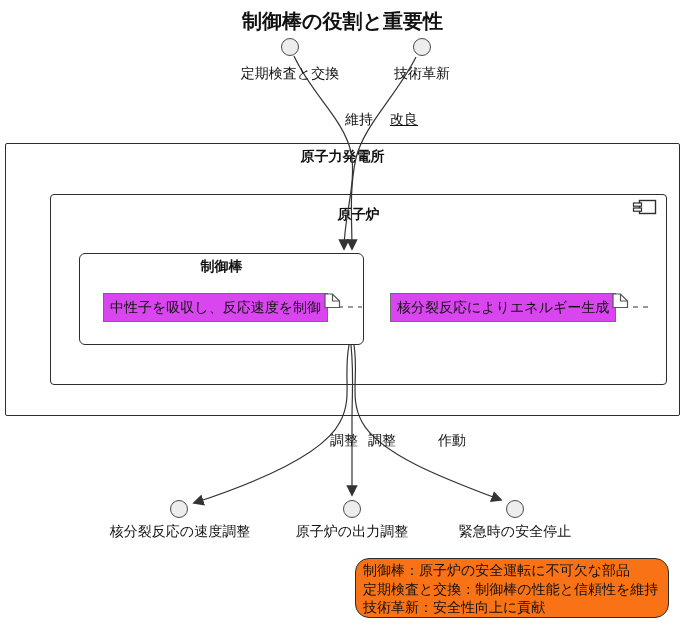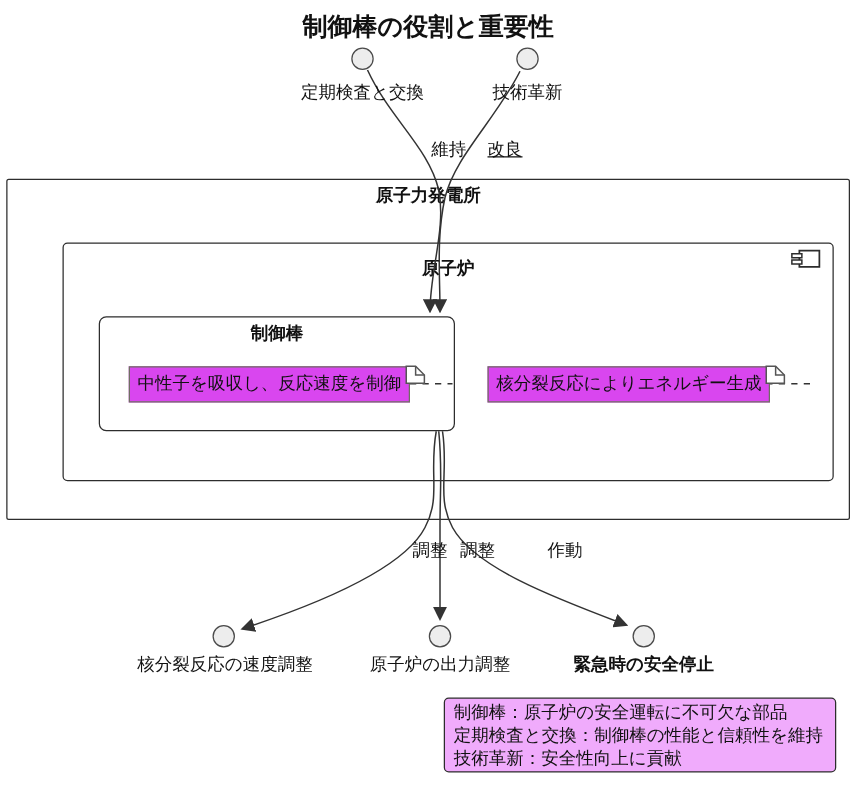--- a/index.html
+++ b/index.html
@@ -29,21 +29,21 @@
   .iface-label{position:absolute;text-align:center;white-space:nowrap;z-index:4;}
   .edge-label{position:absolute;white-space:nowrap;z-index:4;margin-left:12px;}
   .note{
     position:absolute;background:#d946ef;border:1px solid #6f6f62;
     box-sizing:border-box;height:29px;line-height:27px;padding:0 6px;
     white-space:nowrap;z-index:3;
   }
   .note-fold{position:absolute;top:-3px;right:-14px;z-index:4;}
   .legend{
     position:absolute;left:355px;top:558px;width:314px;height:60px;
-    background:#f0abfc;border:1.6px solid #2d2d2d;border-radius:4px;
+    background:#f97316;border:1.6px solid #2d2d2d;border-radius:14px;
     box-sizing:border-box;padding:2px 7px;line-height:18.5px;z-index:3;
     white-space:nowrap;
   }
   .legend div{white-space:nowrap;}
 </style>
 </head>
 <body>
 
 <div class="canvas">
 
@@ -114,21 +114,21 @@
       </svg>
     </span>
   </div>
 
   <div class="circle" style="left:170px;top:500px;"></div>
   <div class="circle" style="left:343px;top:500px;"></div>
   <div class="circle" style="left:506px;top:500px;"></div>
 
   <div class="iface-label" style="left:80px;top:523px;width:200px;">核分裂反応の速度調整</div>
   <div class="iface-label" style="left:252px;top:523px;width:200px;">原子炉の出力調整</div>
-  <div class="iface-label" style="left:415px;top:523px;width:200px;font-weight:bold;">緊急時の安全停止</div>
+  <div class="iface-label" style="left:415px;top:523px;width:200px;">緊急時の安全停止</div>
 
   <div class="legend">
     <div>制御棒：原子炉の安全運転に不可欠な部品</div>
     <div>定期検査と交換：制御棒の性能と信頼性を維持</div>
     <div>技術革新：安全性向上に貢献</div>
   </div>
 
 </div>
 
 </body></html>

